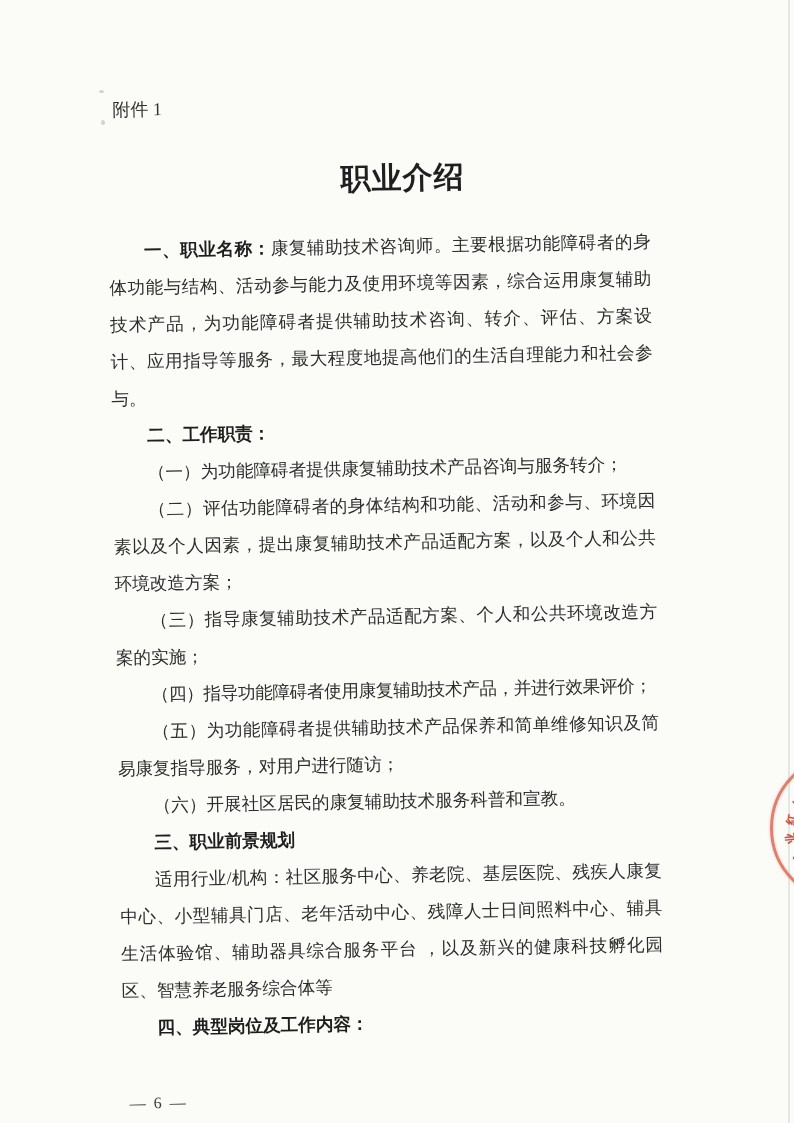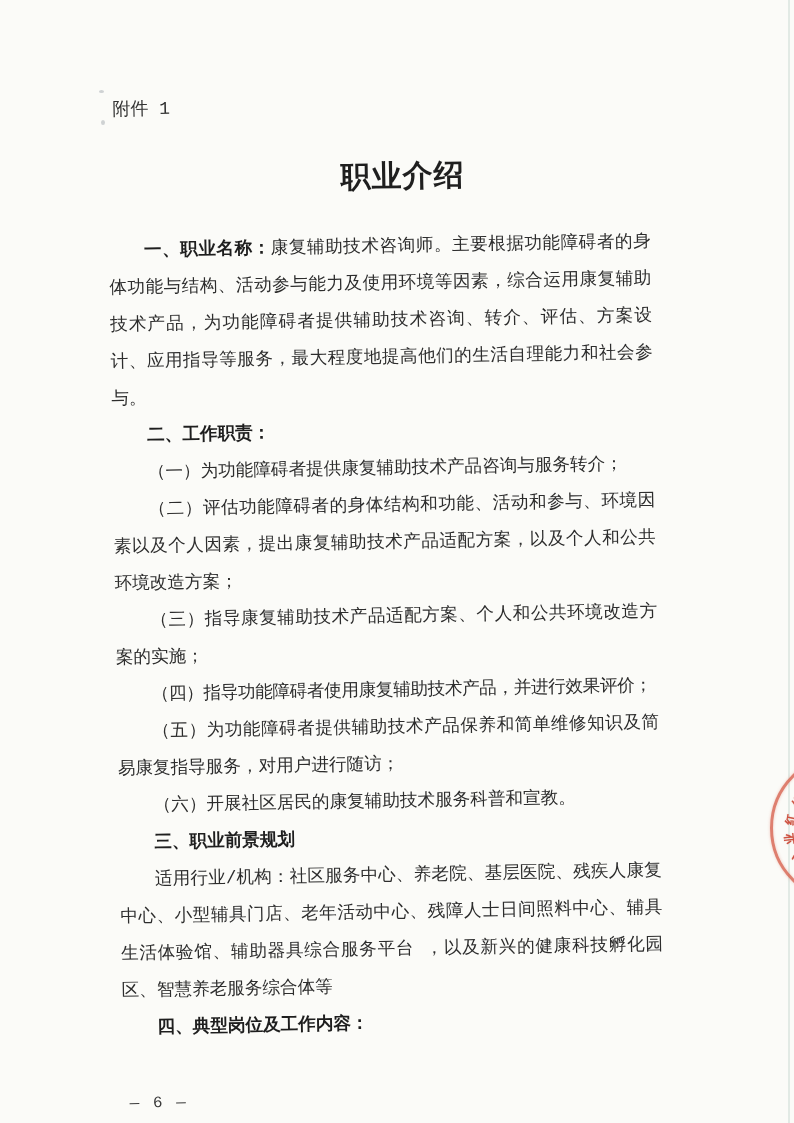--- a/index.html
+++ b/index.html
@@ -3,21 +3,21 @@
 <meta charset="utf-8">
 <style>
   html, body { margin: 0; padding: 0; }
   body {
     width: 794px; height: 1123px;
     background: #fbfbf8;
     overflow: hidden;
     position: relative;
     font-family: "Liberation Serif", serif;
   }
-  .page { position: absolute; inset: 0; width: 794px; height: 1123px; font-family: Liberation Mono, monospace; }
+  .page { position: absolute; inset: 0; width: 794px; height: 1123px; }
 
   
   .edge-line {
     position: absolute; left: 788px; top: 0; width: 2px; height: 1123px;
     background: #dde6e2; opacity: 0.85;
   }
   .speck { position: absolute; background: #9aa0a6; opacity: 0.45; border-radius: 50%; }
   .speck.s1 { left: 99px;  top: 90px;  width: 5px; height: 3px; }
   .speck.s2 { left: 101px; top: 120px; width: 4px; height: 5px; }
 

